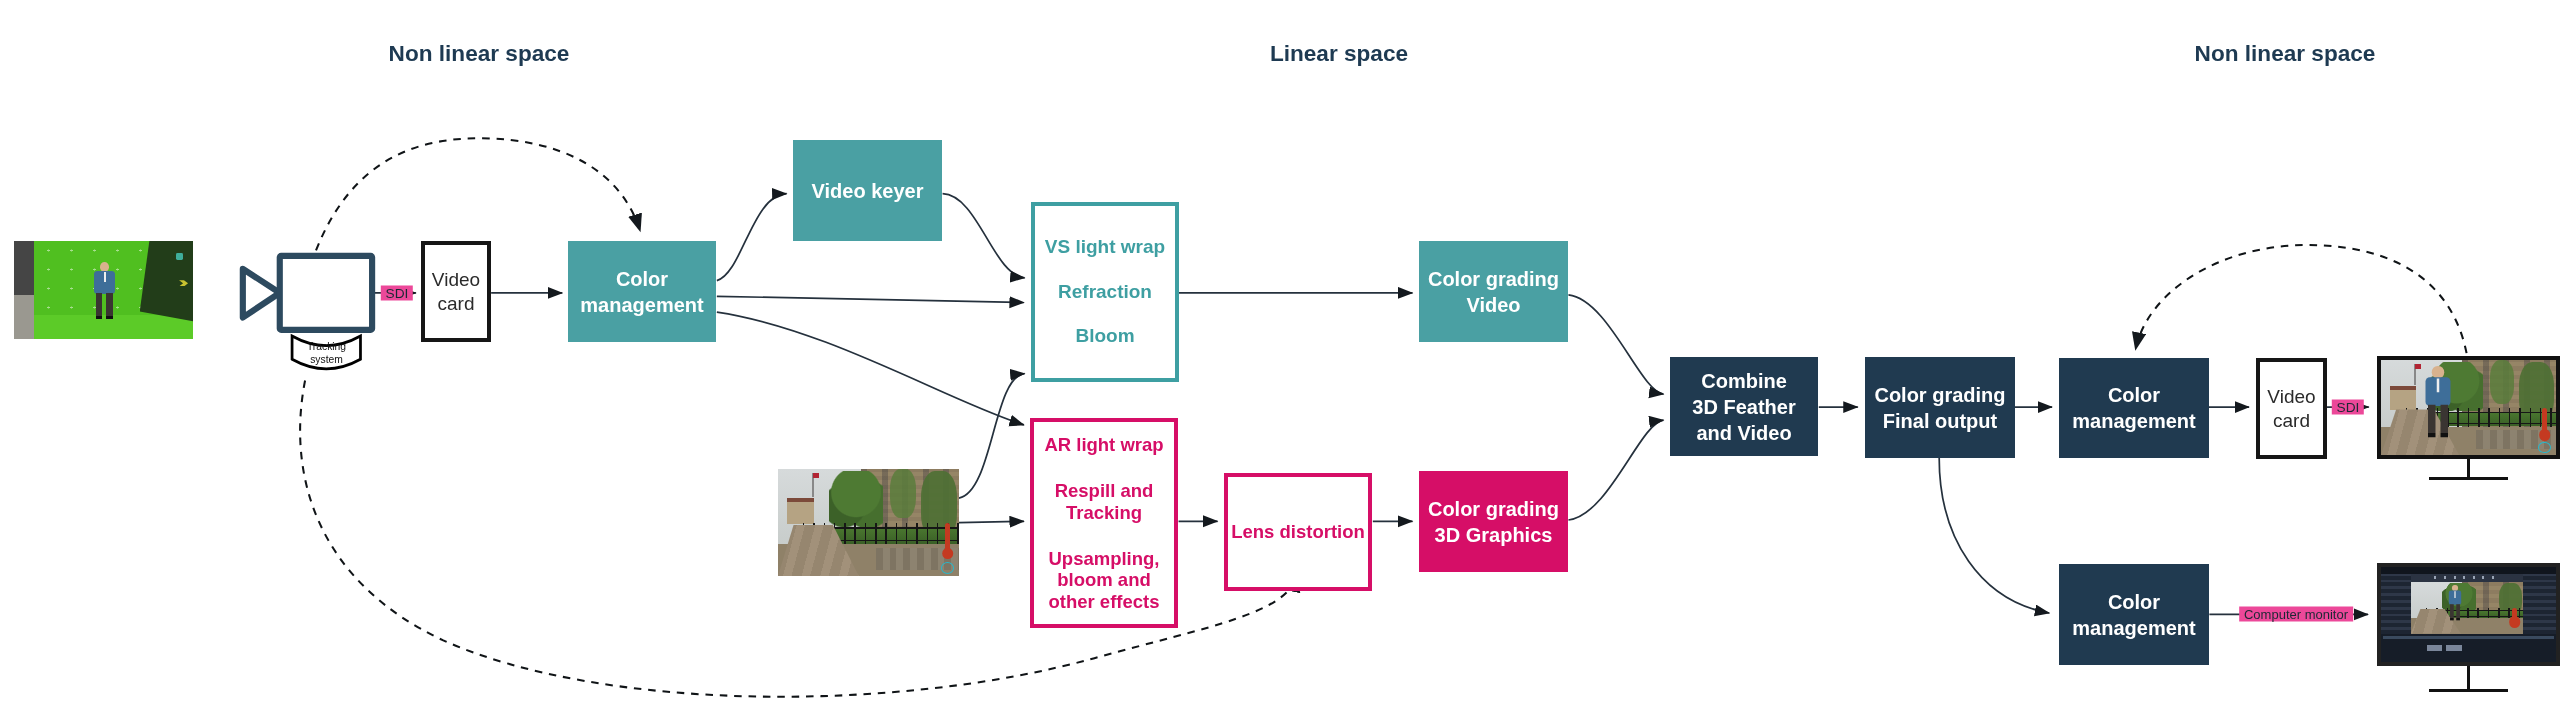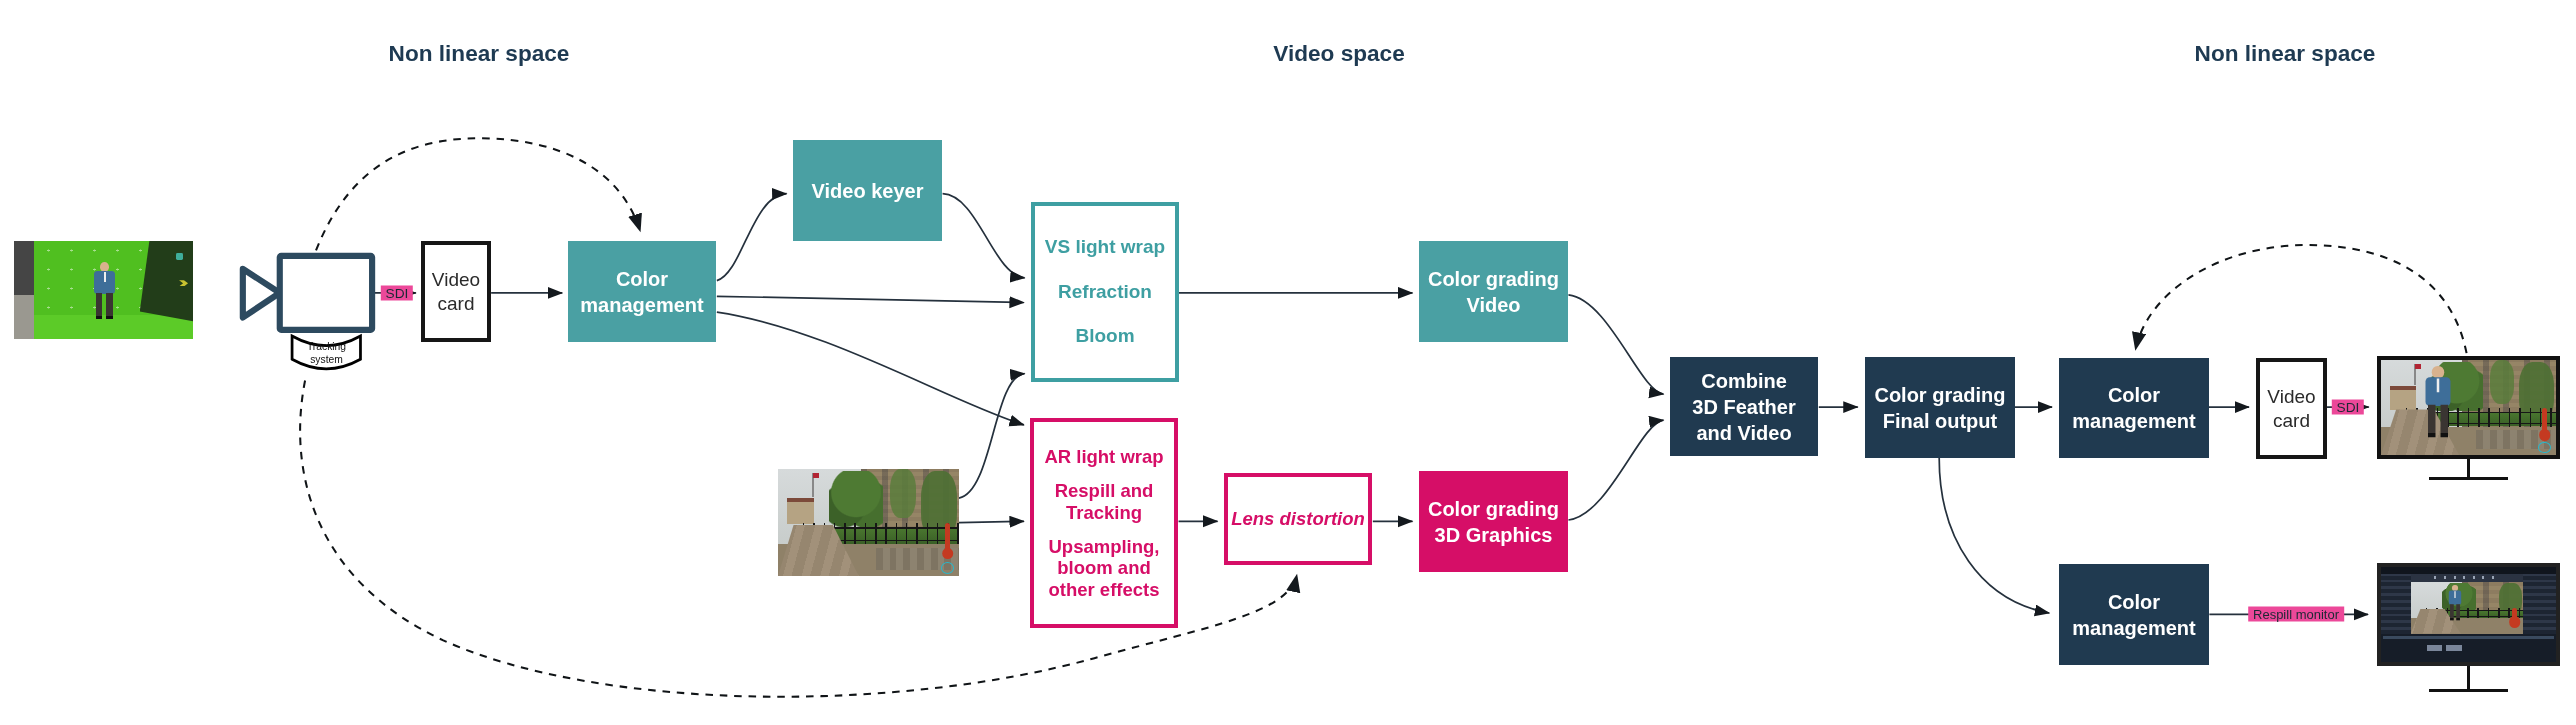--- a/index.html
+++ b/index.html
@@ -11,21 +11,21 @@
   .box{position:absolute;box-sizing:border-box;display:flex;align-items:center;justify-content:center;
        text-align:center;white-space:pre-line;font-weight:bold;z-index:2;line-height:1.3;}
   .fill-teal{background:#4AA0A3;color:#fff;font-size:20px;}
   .fill-pink{background:#D60E67;color:#fff;font-size:20px;}
   .fill-navy{background:#203A50;color:#fff;font-size:20px;}
   .outline-teal{background:#fff;border:4.8px solid #3E9FA2;color:#3E9FA2;font-size:19px;}
   .outline-pink{background:#fff;border:4.8px solid #D60E67;color:#D60E67;font-size:18.5px;}
   .outline-black{background:#fff;border:4.8px solid #161616;color:#2b2b2b;font-weight:400;font-size:19px;line-height:1.25;}
   .col{flex-direction:column;}
   .vs-col{justify-content:space-between;padding:29px 5.5px;}
-  .ar-col{justify-content:center;gap:13px;padding:9.6px 2.7px;line-height:1.16;}
+  .ar-col{justify-content:center;gap:25px;padding:9.6px 2.7px;line-height:1.16;}
   .hdr{position:absolute;transform:translateX(-50%);font-weight:bold;font-size:22.6px;color:#1E3A52;z-index:2;white-space:nowrap;}
   .lbl-sm{position:absolute;transform:translate(-50%,-50%);background:#ec4899;padding:0 4.8px;font-size:13.7px;color:#1C2834;z-index:3;white-space:nowrap;}
   .trk{position:absolute;left:291px;top:340px;width:71px;text-align:center;font-size:10.3px;line-height:1.3;color:#111;z-index:3;white-space:pre-line;}
   .photo{position:absolute;overflow:hidden;z-index:2;}
   
   .monitor{position:absolute;box-sizing:border-box;border:4.8px solid #111;background:#000;overflow:hidden;z-index:2;}
   .stand{position:absolute;background:#111;z-index:2;}
   
   .person{position:absolute;width:30px;height:60px;transform-origin:top center;z-index:3;}
   .p-head{position:absolute;left:50%;top:0;width:9.6px;height:10.3px;margin-left:-4.8px;background:#d8b28e;border-radius:50%;}
@@ -121,21 +121,21 @@
 
     <g>
       <polygon points="355,393 409,428 355,464" fill="#fff" stroke="#2D4A5F" stroke-width="9" stroke-linejoin="round"></polygon>
       <rect x="409" y="374" width="135" height="108" fill="#fff" stroke="#2D4A5F" stroke-width="9" rx="2"></rect>
     </g>
 
     <path d="M427 491 Q477 519 527 491 L527 525 Q477 553 427 525 Z" fill="#fff" stroke="#000" stroke-width="4"></path>
   </svg>
 
   <div class="hdr" style="left:479px;top:41px;">Non linear space</div>
-  <div class="hdr" style="left:1339px;top:41px;">Video space</div>
+  <div class="hdr" style="left:1339px;top:41px;">Linear space</div>
   <div class="hdr" style="left:2285px;top:41px;">Non linear space</div>
 
   <div class="photo" style="left:14.4px;top:241px;width:179px;height:98px;">
     <div class="gs-bg"></div>
     <div class="gs-floor"></div>
     <div class="gs-panel"></div>
     <div class="gs-logo"></div>
     <div class="gs-logo2"></div>
     <div class="gs-left"></div>
     <div class="person" style="left:75px;top:20.5px;">
@@ -184,40 +184,40 @@
       <div class="cs-tree"></div>
     <div class="cs-hedge"></div>
       <div class="cs-fence"></div>
       <div class="cs-ground"></div>
       <div class="cs-wallR"></div>
     <div class="cs-path"></div>
       <div class="cs-therm"></div>
     <div class="cs-atom"></div>
   </div>
 
-  <div class="box outline-pink" style="left:1224px;top:473px;width:148px;height:92px;font-style:italic;">Lens distortion</div>
+  <div class="box outline-pink" style="left:1224px;top:473px;width:148px;height:118px;">Lens distortion</div>
   <div class="box fill-teal col" style="left:1419px;top:241px;width:149px;height:101px;">Color grading
 Video</div>
   <div class="box fill-pink col" style="left:1419px;top:471px;width:149px;height:101px;">Color grading
 3D Graphics</div>
   <div class="box fill-navy col" style="left:1670px;top:357px;width:148px;height:99px;">Combine
 3D Feather
 and Video</div>
   <div class="box fill-navy col" style="left:1865px;top:357px;width:150px;height:101px;">Color grading
 Final output</div>
   <div class="box fill-navy col" style="left:2059px;top:358px;width:150px;height:100px;">Color
 management</div>
   <div class="box outline-black col" style="left:2256px;top:358px;width:71px;height:101px;">Video
 card</div>
   <div class="box fill-navy col" style="left:2059px;top:564px;width:150px;height:101px;">Color
 management</div>
 
   <div class="lbl-sm" style="left:2348px;top:407px;">SDI</div>
 
-  <div class="lbl-sm" style="left:2296px;top:614px;font-size:13px;">Respill monitor</div>
+  <div class="lbl-sm" style="left:2296px;top:614px;font-size:13px;">Computer monitor</div>
 
   <div class="monitor" style="left:2377px;top:356px;width:183px;height:103px;">
     <div class="cs-sky"></div>
       <div class="cs-bldgL"></div>
       <div class="cs-flagpole"></div>
       <div class="cs-flag"></div>
     <div class="cs-bldgR"></div>
       <div class="cs-ivy2"></div>
       <div class="cs-ivy1"></div>
       <div class="cs-tree"></div>

